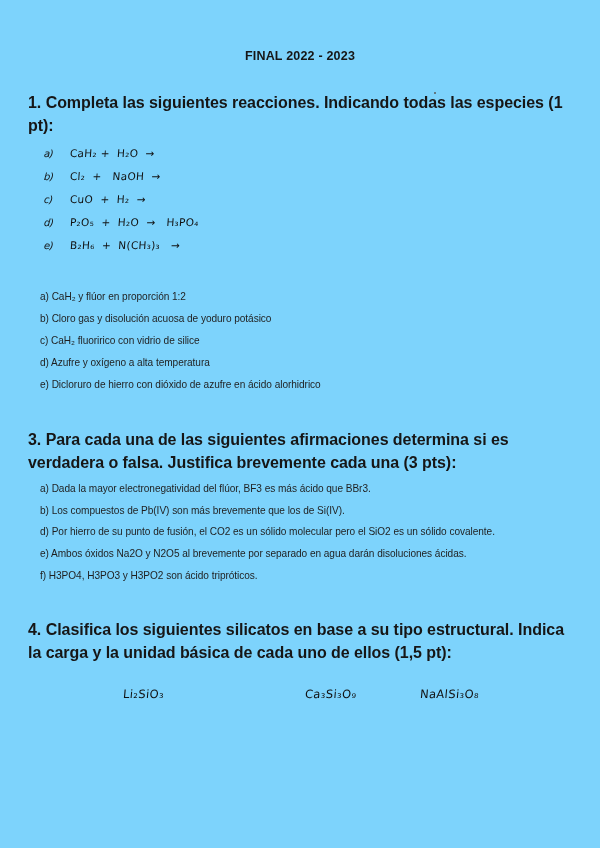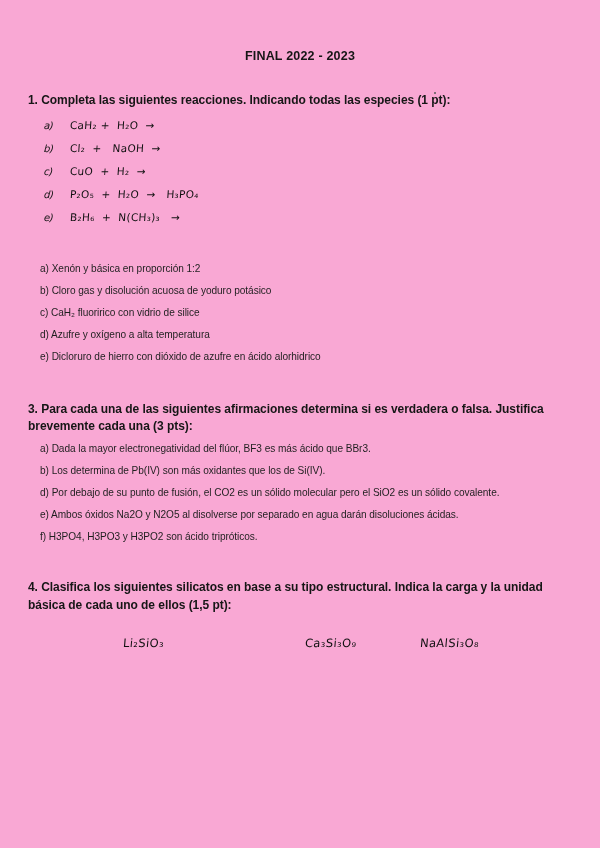--- a/index.html
+++ b/index.html
@@ -16,40 +16,40 @@
     overflow: hidden;
     position: relative;
   }
 
   .page {
     position: relative;
     width: 600px;
     height: 848px;
     box-sizing: border-box;
     padding: 0;
-    background: #f9a8d4;
+    background: #7dd3fc;
   }
 
   
   .doc-title {
     text-align: center;
     font-size: 12.5px;
     font-weight: bold;
     letter-spacing: 0.2px;
     margin: 0;
     padding-top: 49px;
     color: #161616;
   }
 
   
   .question-block {
     padding: 0 30px 0 28px;
   }
   .q-heading {
-    font-size: 12px;
+    font-size: 16px;
     font-weight: bold;
     line-height: 1.42;
     color: #161616;
     margin: 0;
     letter-spacing: -0.05px;
   }
   .q-items {
     list-style: none;
     margin: 0;
     padding: 0 0 0 12px;
@@ -169,38 +169,38 @@
         <span class="eq-body">B₂H₆  +  N(CH₃)₃   →</span>
       </li>
     </ul>
   </section>
 
   <div class="sp-after-eq"></div>
 
   <section class="question-block">
 
     <ul class="q-items">
-      <li class="q-item">a) Xenón y básica en proporción 1:2</li>
+      <li class="q-item">a) CaH₂ y flúor en proporción 1:2</li>
       <li class="q-item">b) Cloro gas y disolución acuosa de yoduro potásico</li>
       <li class="q-item">c) CaH₂ fluoririco con vidrio de silice</li>
       <li class="q-item">d) Azufre y oxígeno a alta temperatura</li>
       <li class="q-item">e) Dicloruro de hierro con dióxido de azufre en ácido alorhidrico</li>
     </ul>
   </section>
 
   <div class="sp-q3"></div>
 
   <section class="question-block">
     <p class="q-heading">3. Para cada una de las siguientes afirmaciones determina si es verdadera o falsa. Justifica brevemente cada una (3 pts):</p>
 
     <ul class="q-items">
       <li class="q-item">a) Dada la mayor electronegatividad del flúor, BF3 es más ácido que BBr3.</li>
-      <li class="q-item">b) Los determina de Pb(IV) son más oxidantes que los de Si(IV).</li>
-      <li class="q-item">d) Por debajo de su punto de fusión, el CO2 es un sólido molecular pero el SiO2 es un sólido covalente.</li>
-      <li class="q-item">e) Ambos óxidos Na2O y N2O5 al disolverse por separado en agua darán disoluciones ácidas.</li>
+      <li class="q-item">b) Los compuestos de Pb(IV) son más brevemente que los de Si(IV).</li>
+      <li class="q-item">d) Por hierro de su punto de fusión, el CO2 es un sólido molecular pero el SiO2 es un sólido covalente.</li>
+      <li class="q-item">e) Ambos óxidos Na2O y N2O5 al brevemente por separado en agua darán disoluciones ácidas.</li>
       <li class="q-item">f) H3PO4, H3PO3 y H3PO2 son ácido tripróticos.</li>
     </ul>
   </section>
 
   <div class="sp-q4"></div>
 
   <section class="question-block">
     <p class="q-heading">4. Clasifica los siguientes silicatos en base a su tipo estructural. Indica la carga y la unidad básica de cada uno de ellos (1,5 pt):</p>
 
     <div class="sp-q4b"></div>

